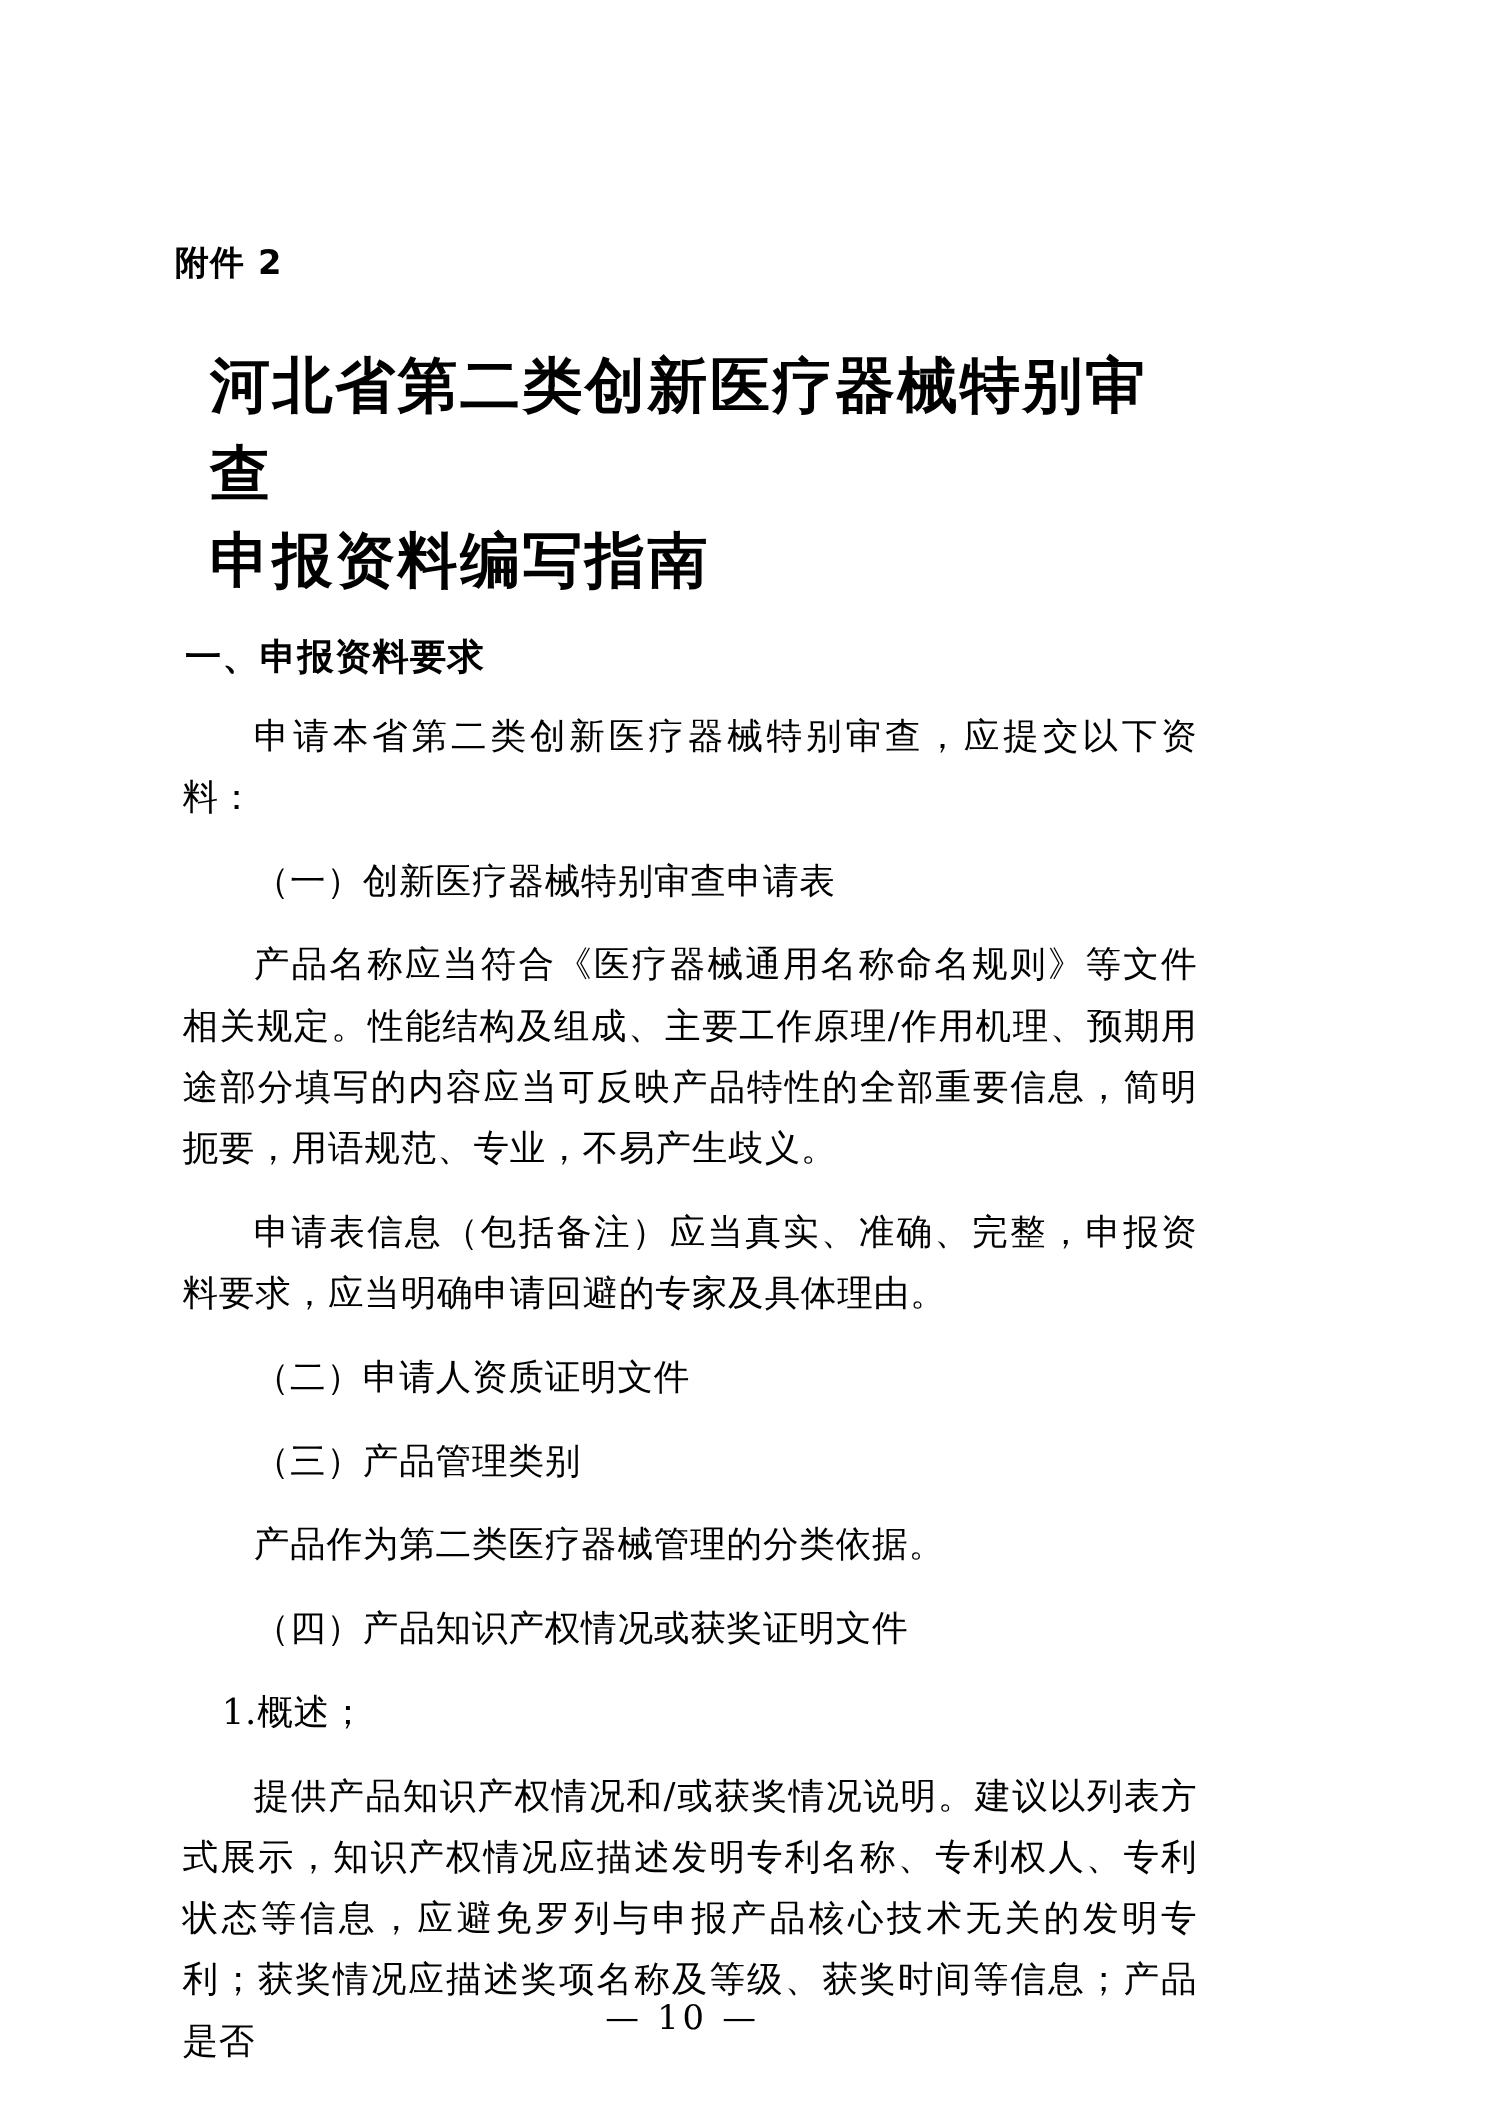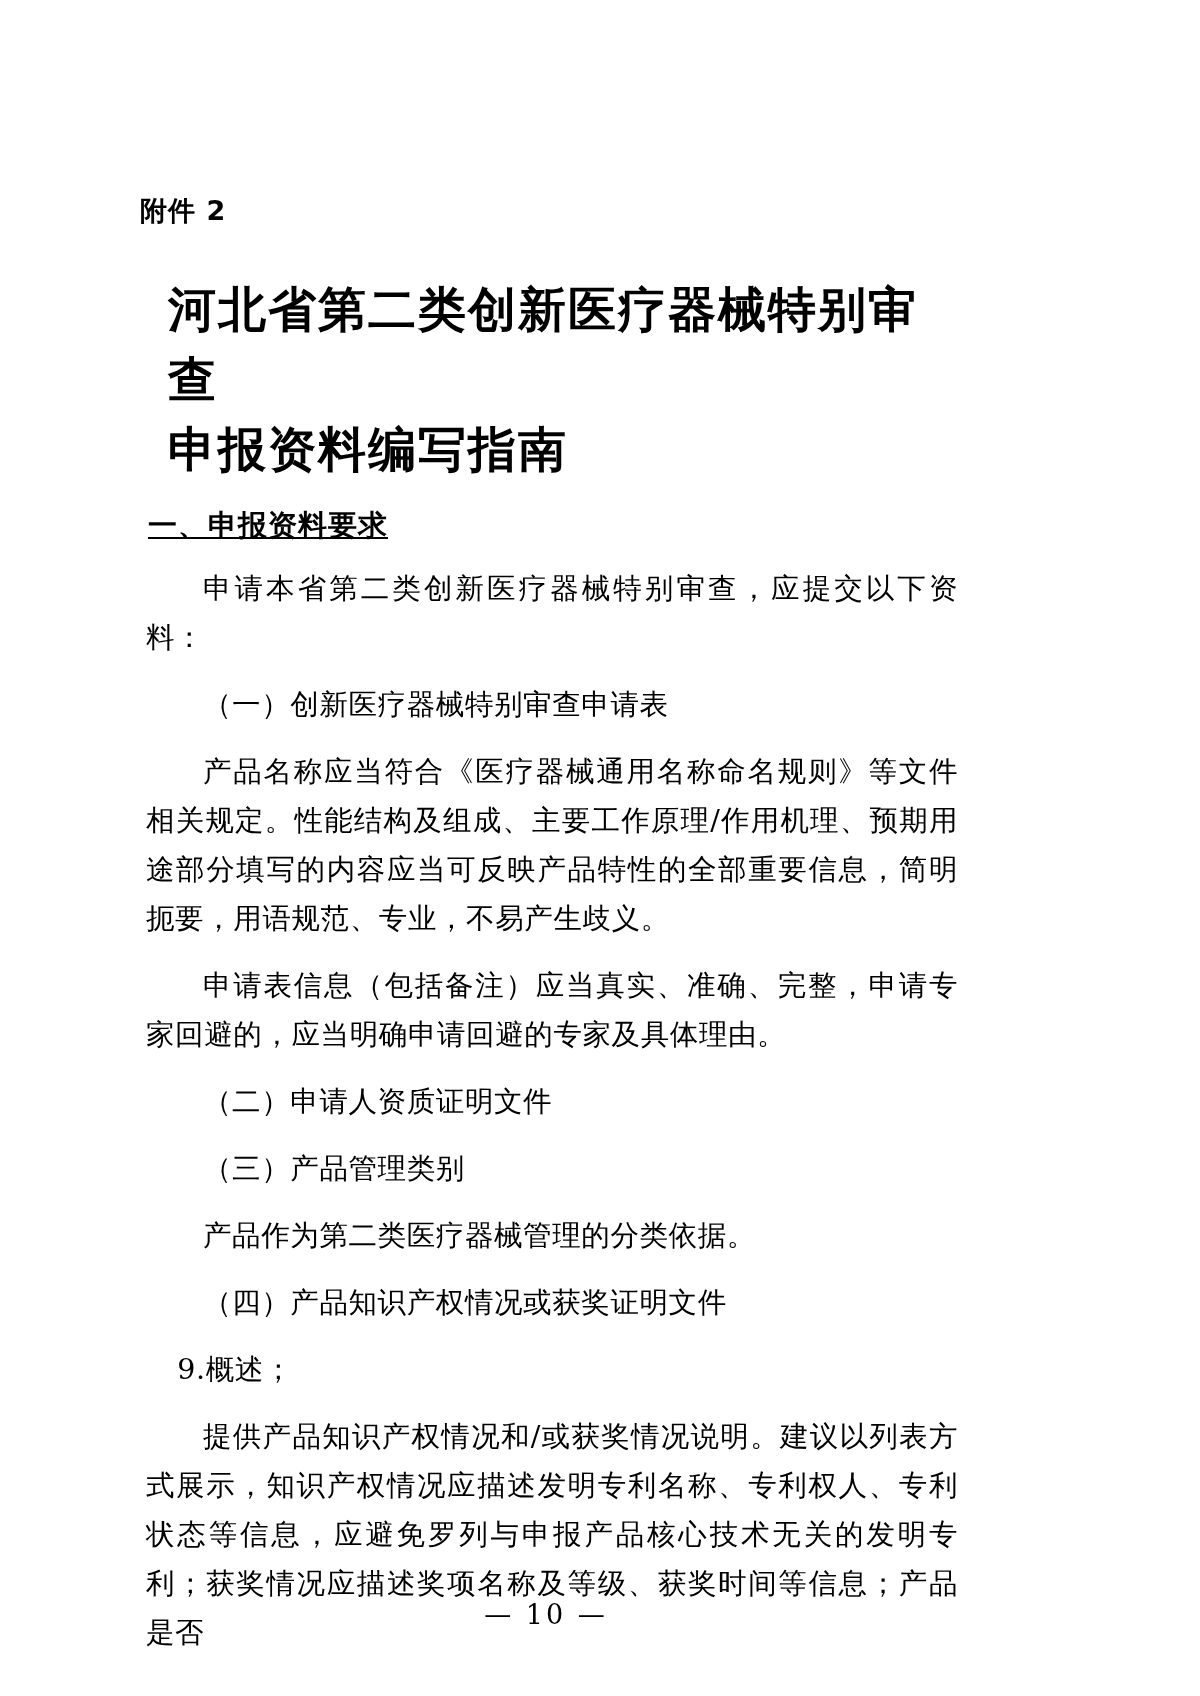--- a/index.html
+++ b/index.html
@@ -44,21 +44,20 @@
   }
   .doc-title .line {
     display: block;
   }
   .section-heading {
     font-family: "DejaVu Sans", "Liberation Sans", sans-serif;
     font-weight: 700;
     font-size: 29px;
     letter-spacing: 1px;
     margin: 22px 0 4px 20px;
-    text-decoration: underline;
   }
   p.body-text {
     font-family: "DejaVu Serif", "Liberation Serif", serif;
     font-size: 28.5px;
     line-height: 1.72;
     letter-spacing: 0.6px;
     margin: 18px;
     text-align: justify;
     text-justify: inter-ideograph;
     text-indent: 2em;
@@ -91,22 +90,22 @@
   <h1 class="doc-title">
     <span class="line">河北省第二类创新医疗器械特别审查</span>
     <span class="line">申报资料编写指南</span>
   </h1>
 
   <h2 class="section-heading">一、申报资料要求</h2>
 
   <p class="body-text">申请本省第二类创新医疗器械特别审查，应提交以下资料：</p>
   <p class="body-text">（一）创新医疗器械特别审查申请表</p>
   <p class="body-text">产品名称应当符合《医疗器械通用名称命名规则》等文件相关规定。性能结构及组成、主要工作原理/作用机理、预期用途部分填写的内容应当可反映产品特性的全部重要信息，简明扼要，用语规范、专业，不易产生歧义。</p>
-  <p class="body-text">申请表信息（包括备注）应当真实、准确、完整，申请专家回避的，应当明确申请回避的专家及具体理由。</p>
+  <p class="body-text">申请表信息（包括备注）应当真实、准确、完整，申报资料要求，应当明确申请回避的专家及具体理由。</p>
   <p class="body-text">（二）申请人资质证明文件</p>
   <p class="body-text">（三）产品管理类别</p>
   <p class="body-text">产品作为第二类医疗器械管理的分类依据。</p>
   <p class="body-text">（四）产品知识产权情况或获奖证明文件</p>
-  <p class="body-text indent-one">9.概述；</p>
+  <p class="body-text indent-one">1.概述；</p>
   <p class="body-text">提供产品知识产权情况和/或获奖情况说明。建议以列表方式展示，知识产权情况应描述发明专利名称、专利权人、专利状态等信息，应避免罗列与申报产品核心技术无关的发明专利；获奖情况应描述奖项名称及等级、获奖时间等信息；产品是否</p>
 
   <div class="page-number">— 10 —</div>
 </div>
 
 </body></html>

